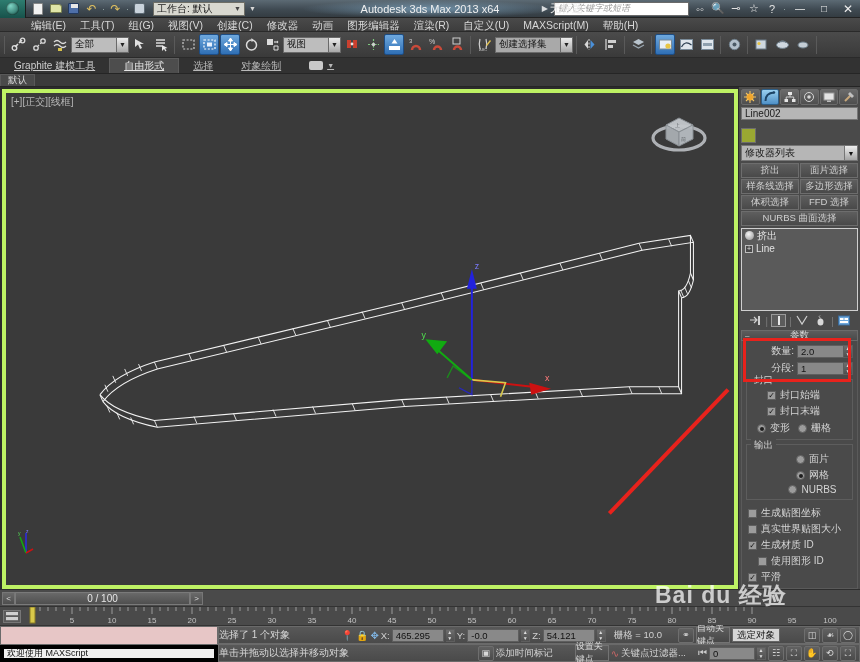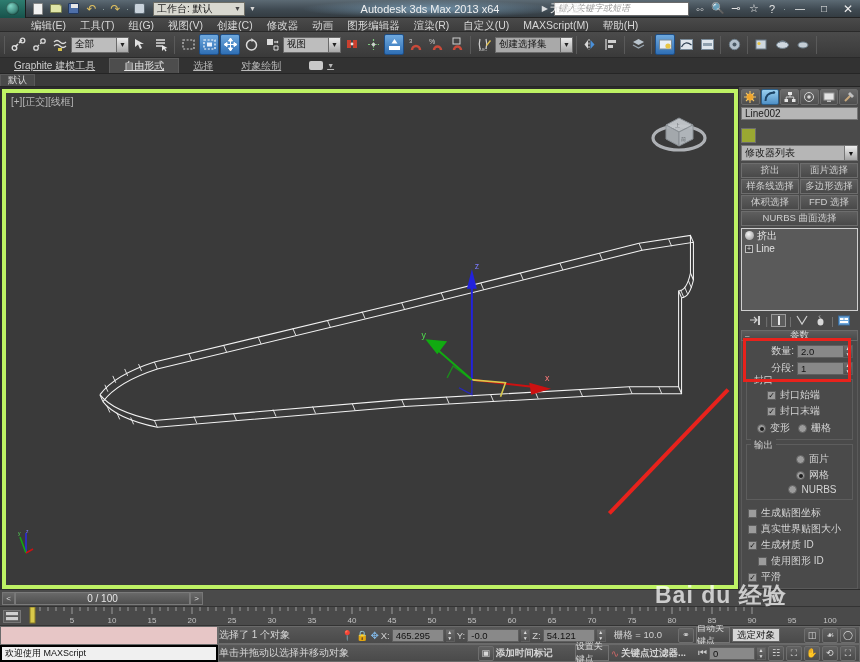--- a/index.html
+++ b/index.html
@@ -144,33 +144,33 @@
   .tsbtn{ width:13px; height:13px; background:linear-gradient(#6a6a6a,#4e4e4e); border:1px solid #777;
      display:flex; align-items:center; justify-content:center; font-size:8px; color:#ddd;}
   .tsfield{ width:175px; height:13px; background:linear-gradient(#696969,#4f4f4f); border:1px solid #7a7a7a;
      color:#e6e6e6; font-size:10px; display:flex; align-items:center; justify-content:center; }
   .trackbar{ height:19px; background:#4a4a4a; border-top:1px solid #333; position:relative; }
   .tb-key{ position:absolute; left:3px; top:3px; width:18px; height:13px; background:#5a5a5a;
      border:1px solid #777; }
   .statusarea{ height:37px; display:flex; background:#4a4a4a; border-top:1px solid #333; }
   .mxprompt{ width:218px; display:flex; flex-direction:column; }
   .mxlisten{ height:19px; background:#e7c6c6; border:1px solid #6a6a6a; }
-  .mxmini{ height:17px; background:#f0f0f0; border:2px solid #000000; color:#111; font-size:9px;
+  .mxmini{ height:17px; background:#f0f0f0; border:4px solid #000000; color:#111; font-size:9px;
      display:flex; align-items:center; padding-left:3px; gap:4px; }
   .statusfield{ flex:1; display:flex; flex-direction:column; }
   .sf1,.sf2{ height:18px; background:linear-gradient(#585858,#4a4a4a); border:1px solid #6a6a6a;
      display:flex; align-items:center; font-size:10px; color:#d8d8d8; padding-left:0; }
   .xyz{ display:flex; align-items:center; gap:2px; margin-left:auto; padding-right:3px;}
   .xyzlab{ font-size:9.5px; color:#d0d0d0; }
   .xyzf{ width:52px; height:13px; background:#898989; border:1px solid #5e5e5e; color:#121212;
      font-size:9.5px; display:flex; align-items:center; padding-left:3px; }
   .gridlab{ font-size:9.5px; color:#d2d2d2; margin-left:6px; }
   .keybtn{ width:34px; height:16px; background:linear-gradient(#5d5d5d,#474747); border:1px solid #737373;
      color:#ddd; font-size:9px; display:flex; align-items:center; justify-content:center;}
-  .kblab{ font-size:9.5px; color:#d5d5d5;font-weight:bold; }
+  .kblab{ font-size:9.5px; color:#d5d5d5; }
   .selobj{ background:#d6d6d6; color:#111; border:1px solid #666; padding:0 4px; height:14px;
      display:flex; align-items:center; font-size:9.5px; }
   .navbtn{ width:16px; height:15px; background:linear-gradient(#616161,#4a4a4a); border:1px solid #6e6e6e;
      border-radius:2px; display:flex; align-items:center; justify-content:center; font-size:9px; color:#d8d8d8;}
   .wm{ position:absolute; pointer-events:none; font-weight:bold; color:rgba(255,255,255,.72); }
 </style>
 </head>
 <body>
 
 <div class="app">

